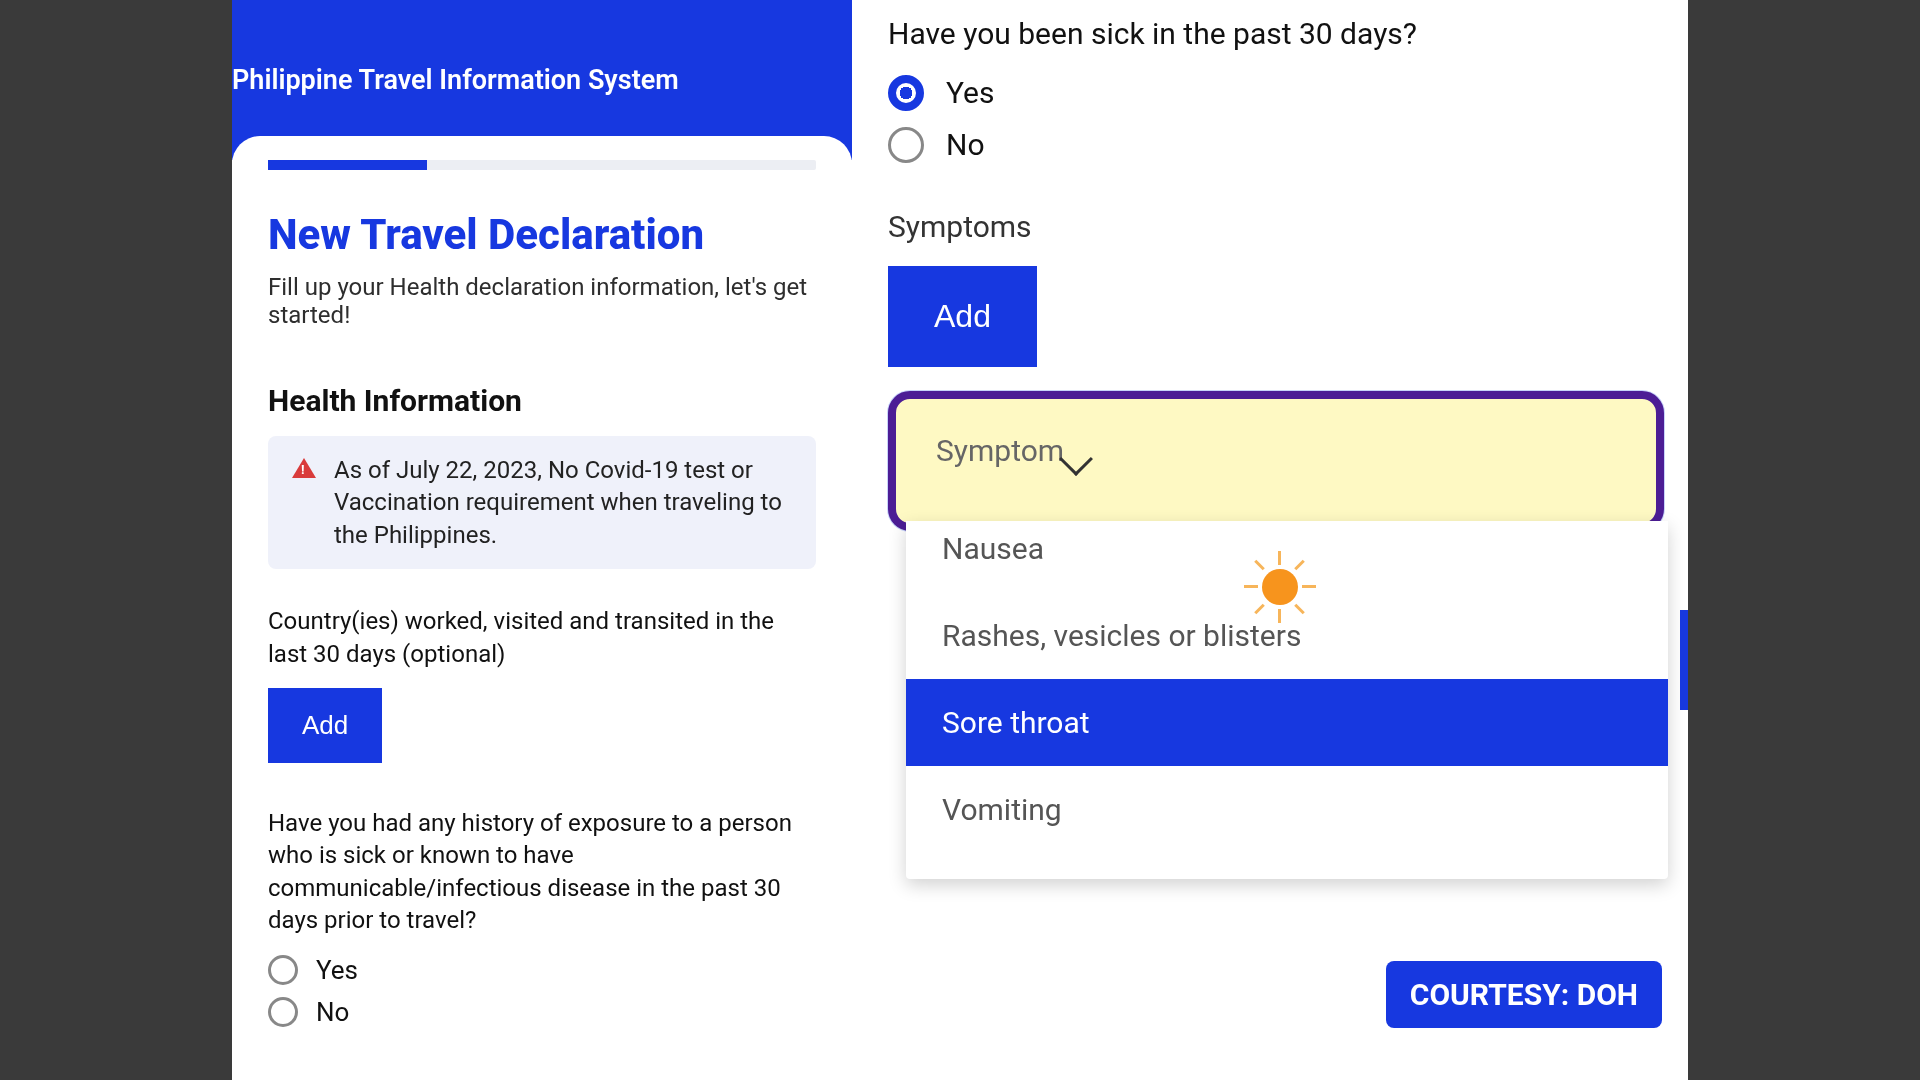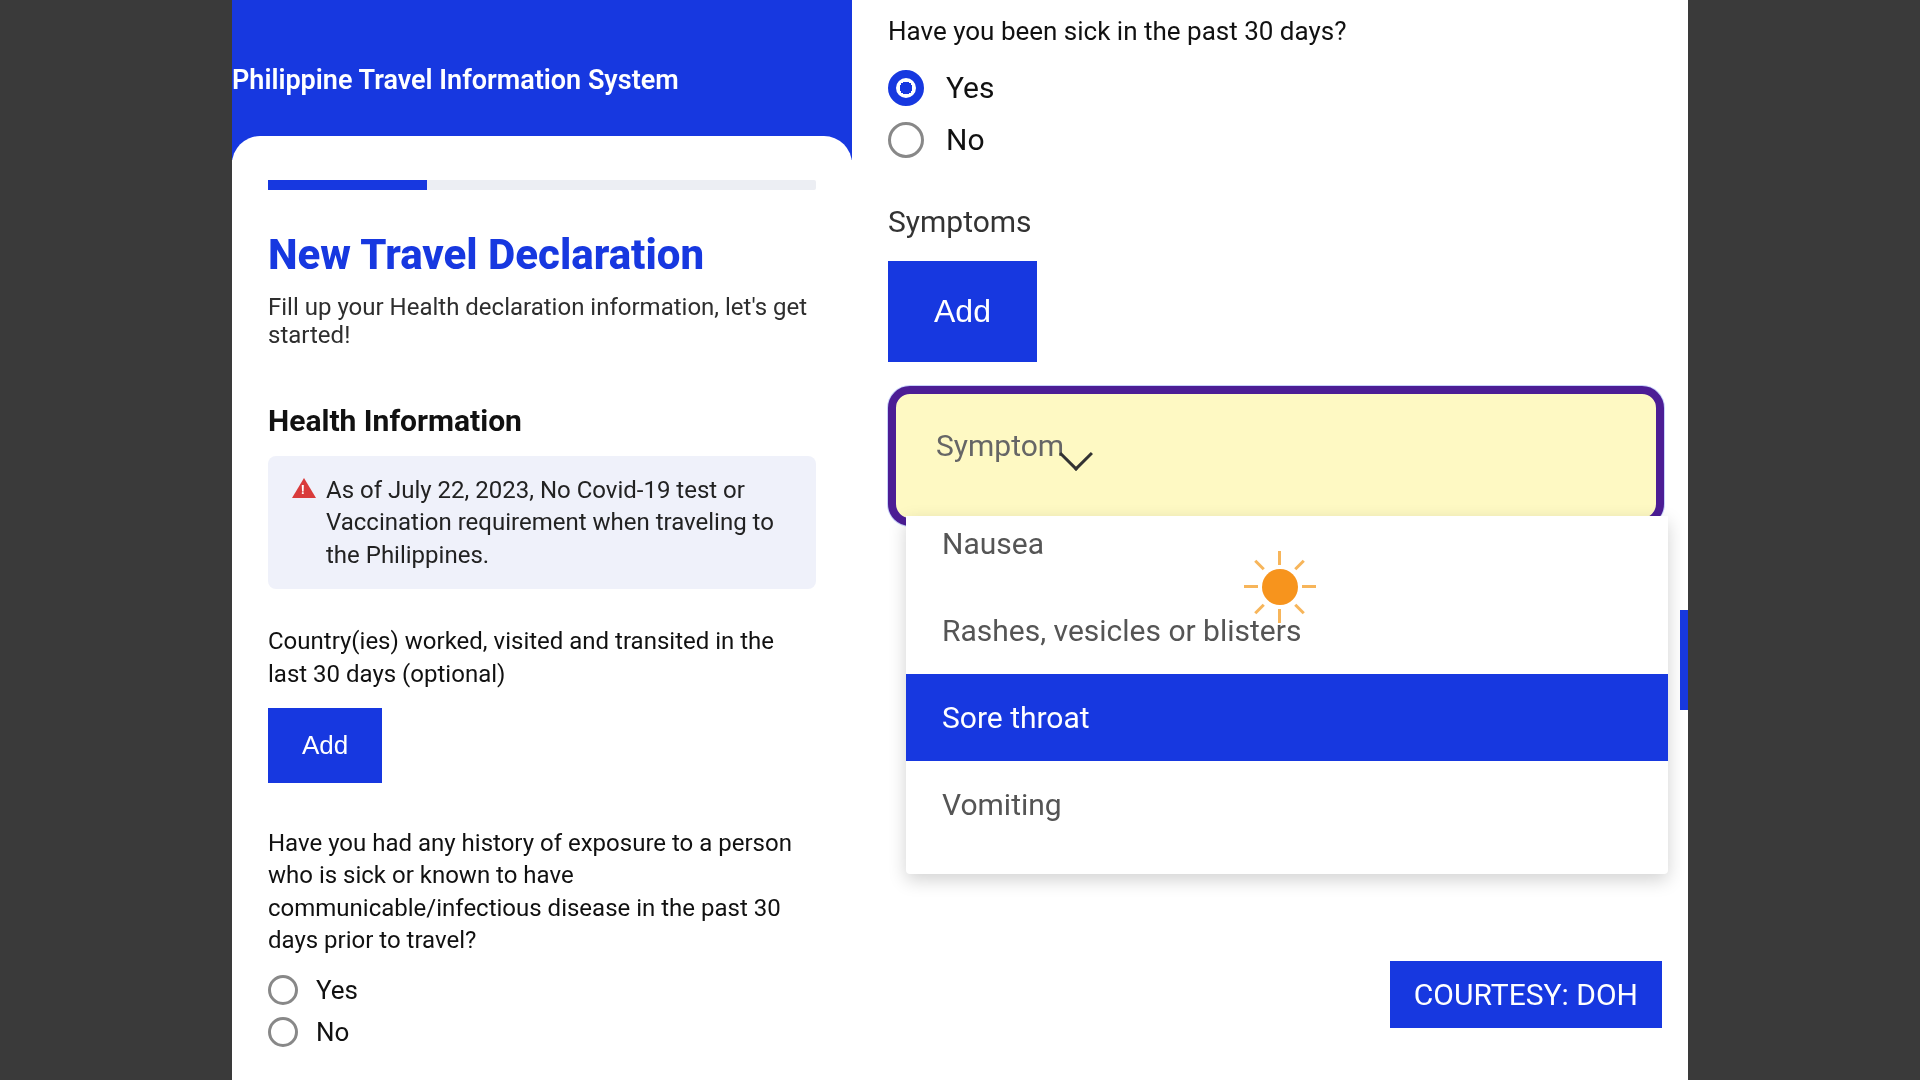--- a/index.html
+++ b/index.html
@@ -2,39 +2,39 @@
 <html><head>
 <meta charset="utf-8">
 <style>
   * { box-sizing: border-box; margin: 0; padding: 0; }
   html, body { width: 1920px; height: 1080px; overflow: hidden; font-family: -apple-system, BlinkMacSystemFont, "Segoe UI", Roboto, sans-serif; }
   body { background: #3a3a3a; display: flex; justify-content: center; align-items: flex-start; }
   .stage { width: 1456px; height: 1080px; position: relative; background: #fff; overflow: hidden; }
   .left-col { position: absolute; left: 0; top: 0; width: 620px; height: 100%; }
   .header-blue { background: #1738e0; height: 160px; display: flex; align-items: center; justify-content: flex-start; }
   .header-title { color: #fff; font-size: 27px; font-weight: 600; }
-  .card { background: #fff; border-radius: 28px 28px 0 0; margin-top: -24px; padding: 44px 36px 0 36px; }
+  .card { background: #fff; border-radius: 28px 28px 0 0; margin-top: -24px; padding: 24px 36px 0 36px; }
   .progress-track { width: 100%; height: 10px; background: #eceef3; border-radius: 2px; position: relative; margin-bottom: 40px; }
   .progress-fill { position: absolute; left: 0; top: 0; height: 100%; width: 29%; background: #1738e0; }
   .page-title { color: #1738e0; font-size: 42px; font-weight: 800; margin-bottom: 14px; }
   .page-sub { color: #2e2e2e; font-size: 24px; margin-bottom: 54px; }
   .section-heading { font-size: 30px; font-weight: 700; margin-bottom: 18px; color: #111; }
-  .notice { background: #eff1fa; border-radius: 8px; padding: 18px 24px; display: flex; gap: 10px; align-items: flex-start; margin-bottom: 36px; }
+  .notice { background: #eff1fa; border-radius: 8px; padding: 18px 24px; display: flex; gap: 18px; align-items: flex-start; margin-bottom: 36px; }
   .notice-icon { width: 0; height: 0; border-left: 12px solid transparent; border-right: 12px solid transparent; border-bottom: 20px solid #d93b3b; position: relative; margin-top: 4px; flex-shrink: 0; }
   .notice-icon::after { content: "!"; position: absolute; left: -3px; top: 4px; color: #fff; font-size: 13px; font-weight: 700; }
   .notice-text { font-size: 24px; line-height: 1.35; color: #222; }
   .q-label { font-size: 24px; line-height: 1.35; color: #111; margin-bottom: 18px; }
   .btn-add { background: #1738e0; color: #fff; font-size: 26px; padding: 22px 34px; border: none; cursor: pointer; display: inline-block; margin-bottom: 44px; }
   .radio-row { display: flex; align-items: flex-start; gap: 18px; margin-bottom: 12px; }
   .radio-circle { width: 30px; height: 30px; border: 3px solid #888; border-radius: 50%; flex-shrink: 0; }
   .radio-circle.selected { border-color: #1738e0; background: radial-gradient(circle, #1738e0 0 45%, #fff 46% 100%); border-width: 5px; }
   .radio-label { font-size: 26px; color: #111; }
 
   .right-col { position: absolute; left: 640px; top: 0; width: 816px; height: 100%; padding: 16px 24px 0 16px; }
-  .q-label-lg { font-size: 26px; color: #111; margin-bottom: 24px; }
+  .q-label-lg { font-size: 30px; color: #111; margin-bottom: 24px; }
   .radio-big .radio-circle { width: 36px; height: 36px; }
   .radio-big .radio-circle.selected { border-width: 8px; }
   .radio-big .radio-label { font-size: 30px; }
   .radio-big .radio-row { margin-bottom: 16px; gap: 22px; }
 
   .symptoms-heading { font-size: 30px; color: #333; margin-top: 46px; margin-bottom: 22px; }
   .btn-add-lg { background: #1738e0; color: #fff; font-size: 32px; padding: 32px 46px; border: none; cursor: pointer; margin-bottom: 24px; }
 
   .dropdown-wrap { position: relative; }
   .dropdown-box { border: 8px solid #4c1d95; border-radius: 22px; padding: 34px 40px 52px 40px; display: flex; align-items: flex-start; justify-content: flex-start; box-shadow: 0 0 0 1px rgba(70,108,240,0.3); cursor: pointer; background: #fef9c3; }
@@ -52,21 +52,21 @@
   .cursor-ray { position: absolute; background: #f7b55a; }
   .ray-n { left: 30px; top: -4px; width: 3px; height: 14px; }
   .ray-s { left: 30px; top: 54px; width: 3px; height: 14px; }
   .ray-e { left: 54px; top: 30px; width: 14px; height: 3px; }
   .ray-w { left: -4px; top: 30px; width: 14px; height: 3px; }
   .ray-ne { left: 50px; top: 4px; width: 3px; height: 12px; transform: rotate(45deg); }
   .ray-nw { left: 10px; top: 4px; width: 3px; height: 12px; transform: rotate(-45deg); }
   .ray-se { left: 50px; top: 48px; width: 3px; height: 12px; transform: rotate(-45deg); }
   .ray-sw { left: 10px; top: 48px; width: 3px; height: 12px; transform: rotate(45deg); }
 
-  .courtesy { position: absolute; right: 26px; bottom: 52px; background: #1738e0; color: #fff; font-size: 30px; font-weight: 400; padding: 16px 24px; border-radius: 0; z-index: 60; }
+  .courtesy { position: absolute; right: 26px; bottom: 52px; background: #1738e0; color: #fff; font-size: 30px; font-weight: 700; padding: 16px 24px; border-radius: 8px; z-index: 60; }
 
   .scroll-indicator { position: absolute; right: 0; top: 610px; width: 8px; height: 100px; background: #1738e0; z-index: 5; }
 </style>
 </head>
 <body>
 
 <div class="stage">
 
   <div class="left-col">
     <div class="header-blue">

